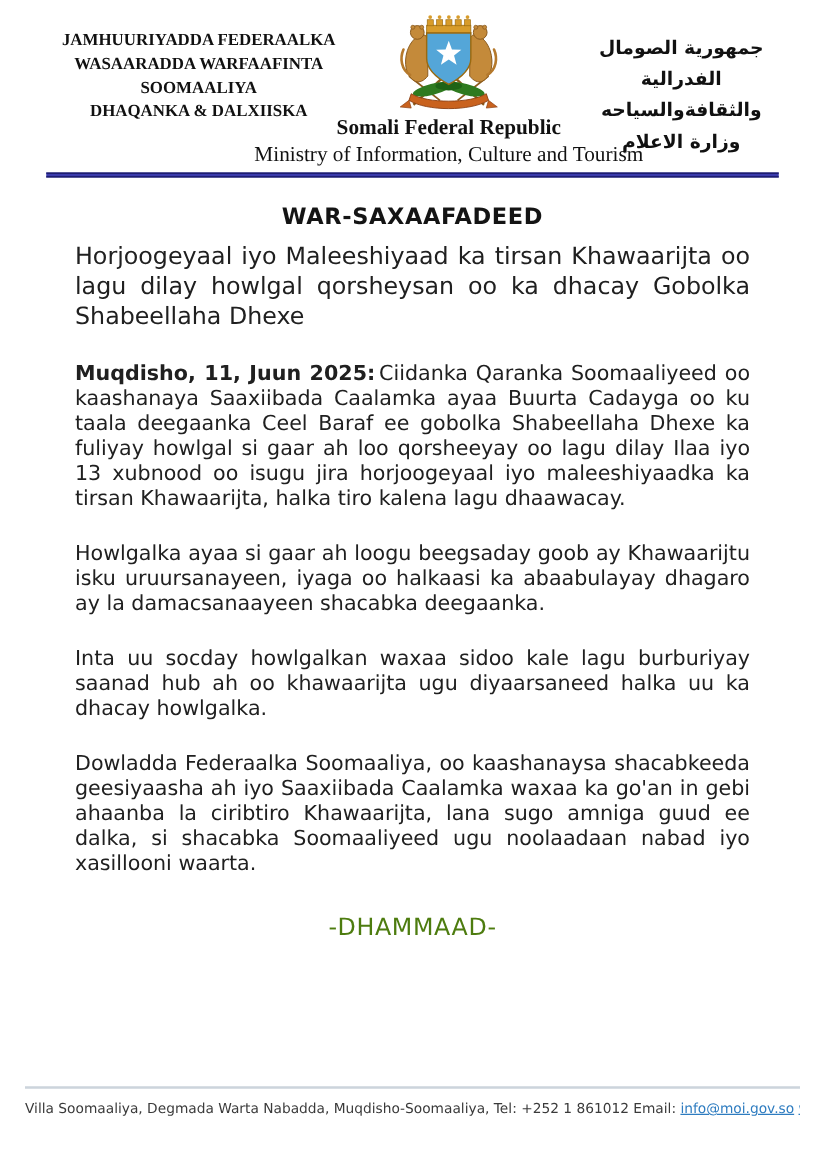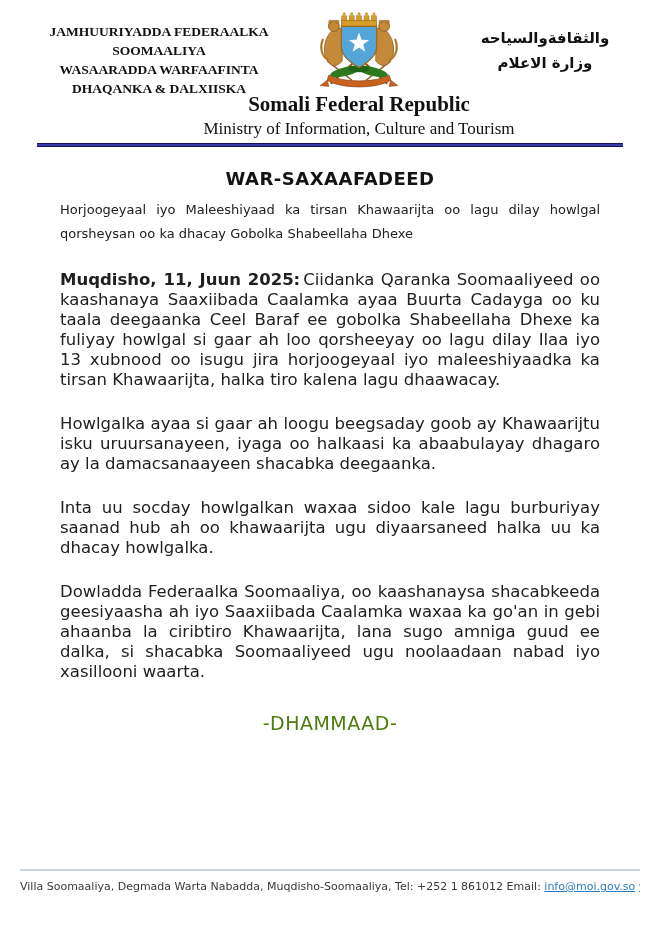--- a/index.html
+++ b/index.html
@@ -16,21 +16,21 @@
     width:250px; text-align:center; padding-top:6px;
     font-family:"Liberation Serif","DejaVu Serif",serif;
     font-weight:bold; font-size:13.5px; line-height:19px; color:#111;
   }
   .hdr-center {
     width:150px; display:flex; flex-direction:column; align-items:center; margin-top:-7px;
   }
   .emblem { width:106px; height:86px; display:block; }
   .hdr-en-title {
     white-space:nowrap; font-family:"Liberation Serif","DejaVu Serif",serif;
-    font-weight:bold; font-size:21px; color:#111; margin-top:-3px;
+    font-weight:bold; font-size:17px; color:#111; margin-top:-3px;
   }
   .hdr-en-sub {
     white-space:nowrap; font-family:"Liberation Serif","DejaVu Serif",serif;
     font-size:17px; color:#111; margin-top:2px;
   }
   .hdr-right {
     flex:1; padding:10px 4px 0 30px; text-align:center; direction:rtl;
     font-weight:bold; font-size:15px; line-height:25px; color:#111;
   }
   .divider {
@@ -39,21 +39,21 @@
     margin:4px 17px 0 17px;
   }
 
   
   .doc-title {
     text-align:center; font-weight:bold; font-size:18px;
     letter-spacing:.5px; margin-top:21px; color:#141414;
   }
   .body-text { padding:0 40px; }
   .subtitle {
-    margin-top:9px; font-size:13px; line-height:24px;
+    margin-top:9px; font-size:19px; line-height:24px;
     text-align:justify; color:#202020;
   }
   .para {
     margin-top:24px; font-size:16.5px; line-height:20px;
     text-align:justify; color:#202020;
   }
   .para-lead { font-weight:bold; }
   .para-lead:not(:empty) { padding-right:3px; }
   .end-mark {
     text-align:center; font-weight:normal; font-size:19px;
@@ -68,22 +68,22 @@
 </style>
 </head>
 <body>
 
 <div class="page">
 
   <div class="header-row">
 
     <div class="hdr-left">
       <div>JAMHUURIYADDA FEDERAALKA</div>
+      <div>WASAARADDA WARFAAFINTA</div>
       <div>SOOMAALIYA</div>
-      <div>WASAARADDA WARFAAFINTA</div>
       <div>DHAQANKA &amp; DALXIISKA</div>
     </div>
 
     <div class="hdr-center">
       <svg class="emblem" viewBox="0 0 120 96" aria-hidden="true">
 
         <line x1="28" y1="84" x2="56" y2="58" stroke="#8a5a1c" stroke-width="2.2"></line>
         <line x1="92" y1="84" x2="64" y2="58" stroke="#8a5a1c" stroke-width="2.2"></line>
         <line x1="24" y1="58" x2="52" y2="80" stroke="#8a5a1c" stroke-width="1.6"></line>
         <line x1="96" y1="58" x2="68" y2="80" stroke="#8a5a1c" stroke-width="1.6"></line>
@@ -126,20 +126,21 @@
 
         <path d="M40 19 H80 V42 C80 52 71 59.5 60 65.5 C49 59.5 40 52 40 42 Z" fill="#54a6d8" stroke="#9a6a10" stroke-width="1.3"></path>
 
         <polygon points="60,26 62.9,34 71.4,34.3 64.8,39.5 67.1,47.7 60,43 52.9,47.7 55.2,39.5 48.6,34.3 57.1,34" fill="#ffffff"></polygon>
       </svg>
       <div class="hdr-en-title">Somali Federal Republic</div>
       <div class="hdr-en-sub">Ministry of Information, Culture and Tourism</div>
     </div>
 
     <div class="hdr-right">
+      <div>جمهورية الصومال الفدرالية</div>
       <div>والثقافةوالسياحه</div>
       <div>وزارة الاعلام</div>
     </div>
   </div>
 
   <div class="divider"></div>
 
   <div class="doc-title">WAR-SAXAAFADEED</div>
 
   <div class="body-text">

